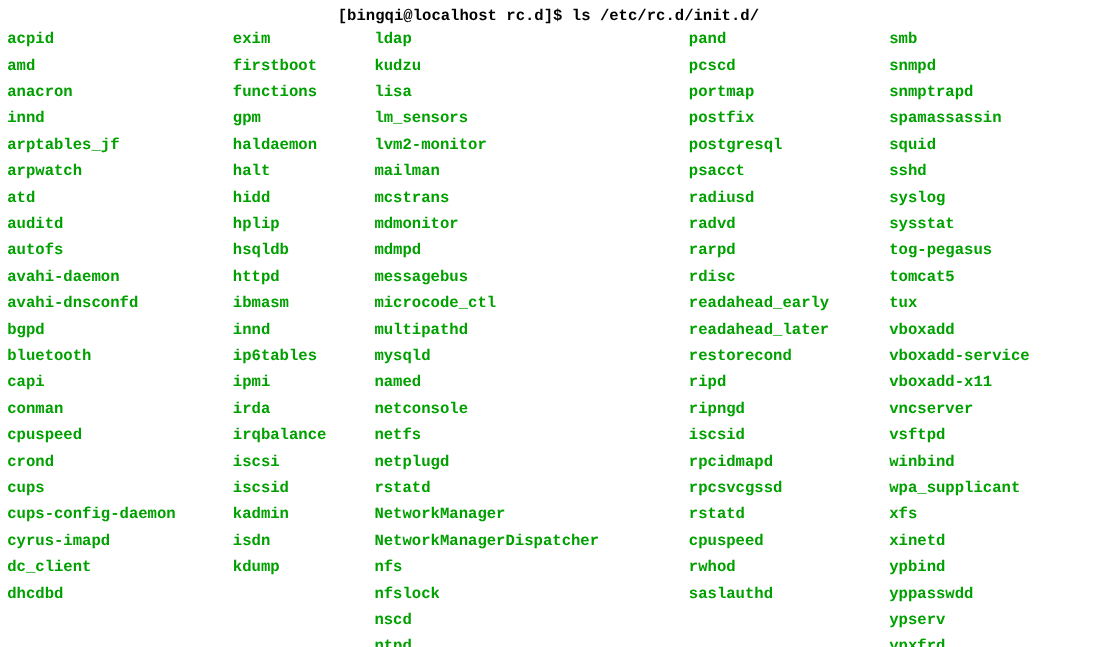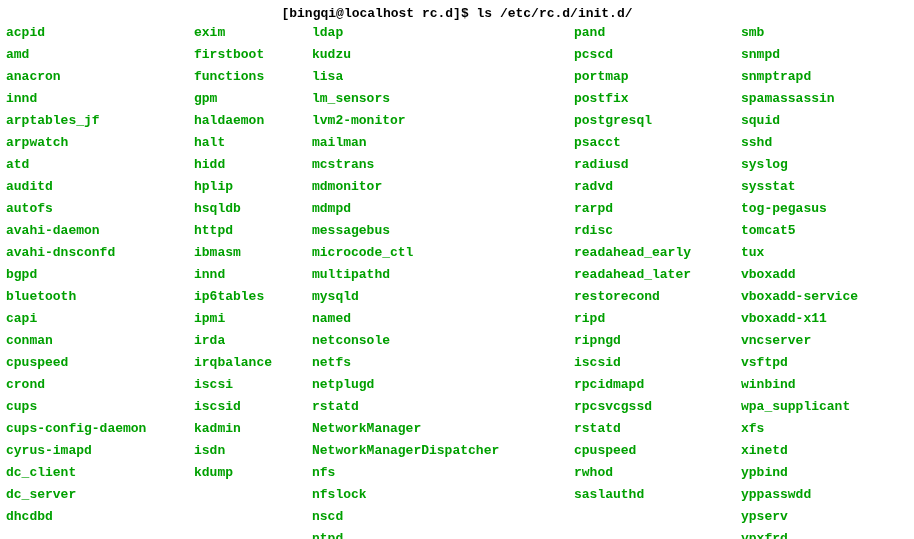--- a/index.html
+++ b/index.html
@@ -63,21 +63,20 @@
       <span>bgpd</span>
       <span>bluetooth</span>
       <span>capi</span>
       <span>conman</span>
       <span>cpuspeed</span>
       <span>crond</span>
       <span>cups</span>
       <span>cups-config-daemon</span>
       <span>cyrus-imapd</span>
       <span>dc_client</span>
-      <span>dc_server</span>
       <span>dhcdbd</span>
     </div>
   <div class="col c1">
       <span>exim</span>
       <span>firstboot</span>
       <span>functions</span>
       <span>gpm</span>
       <span>haldaemon</span>
       <span>halt</span>
       <span>hidd</span>

